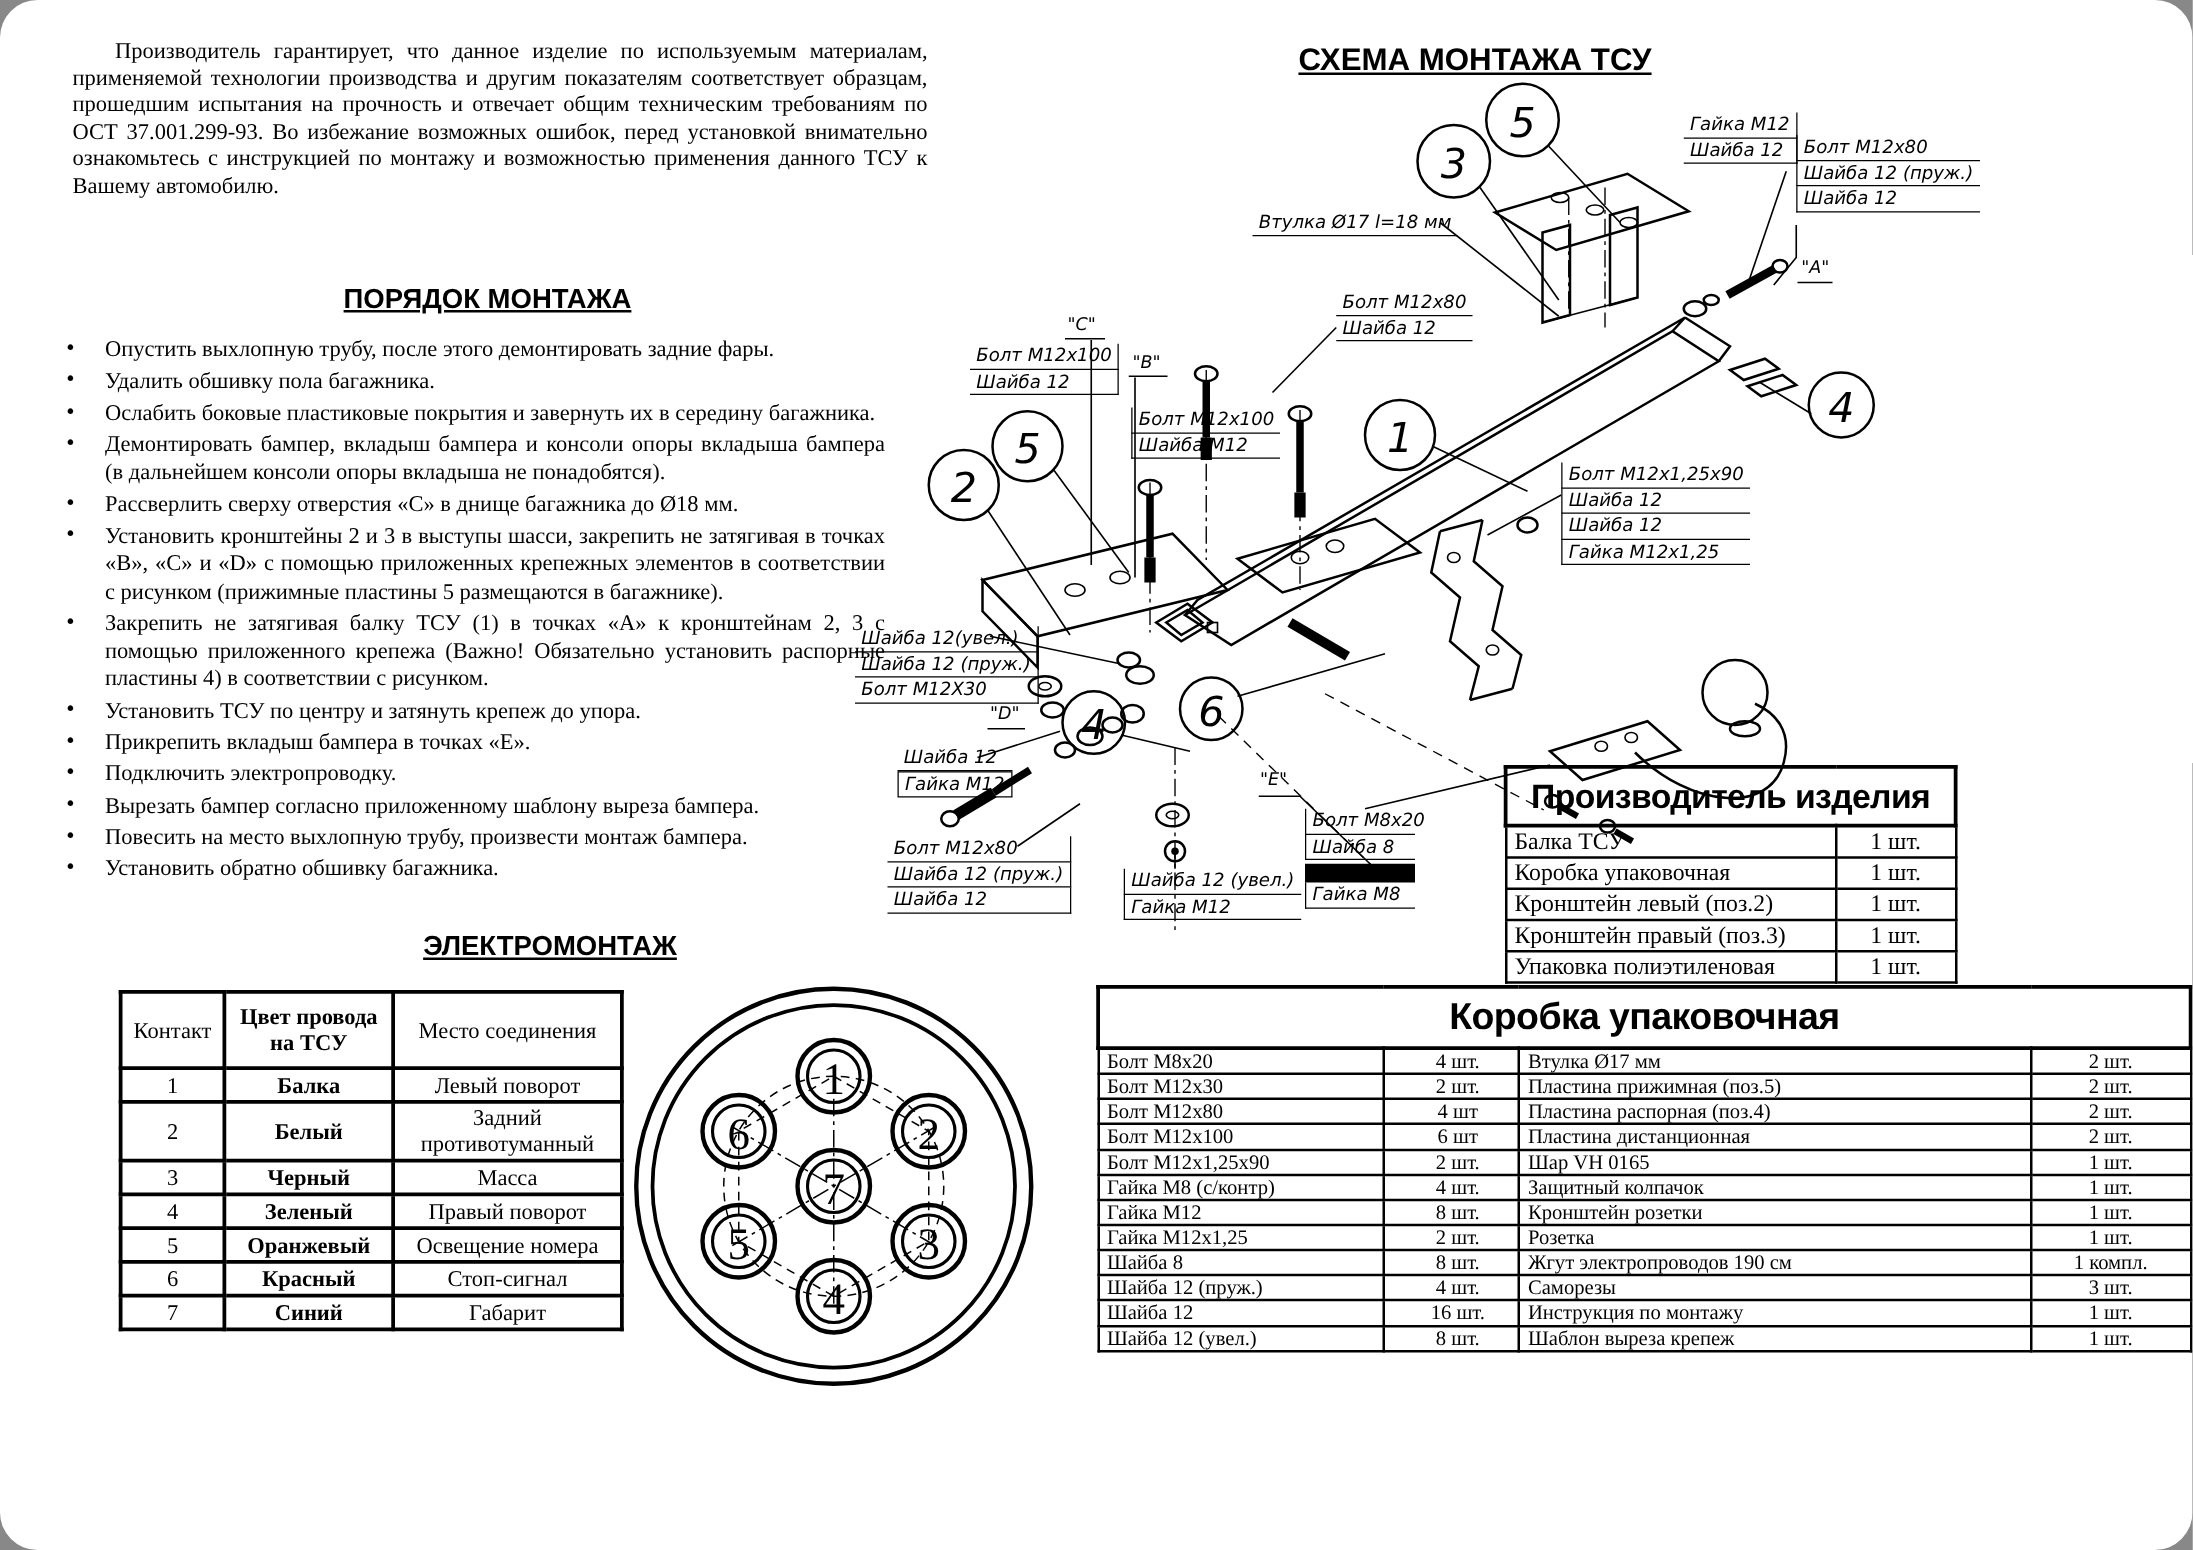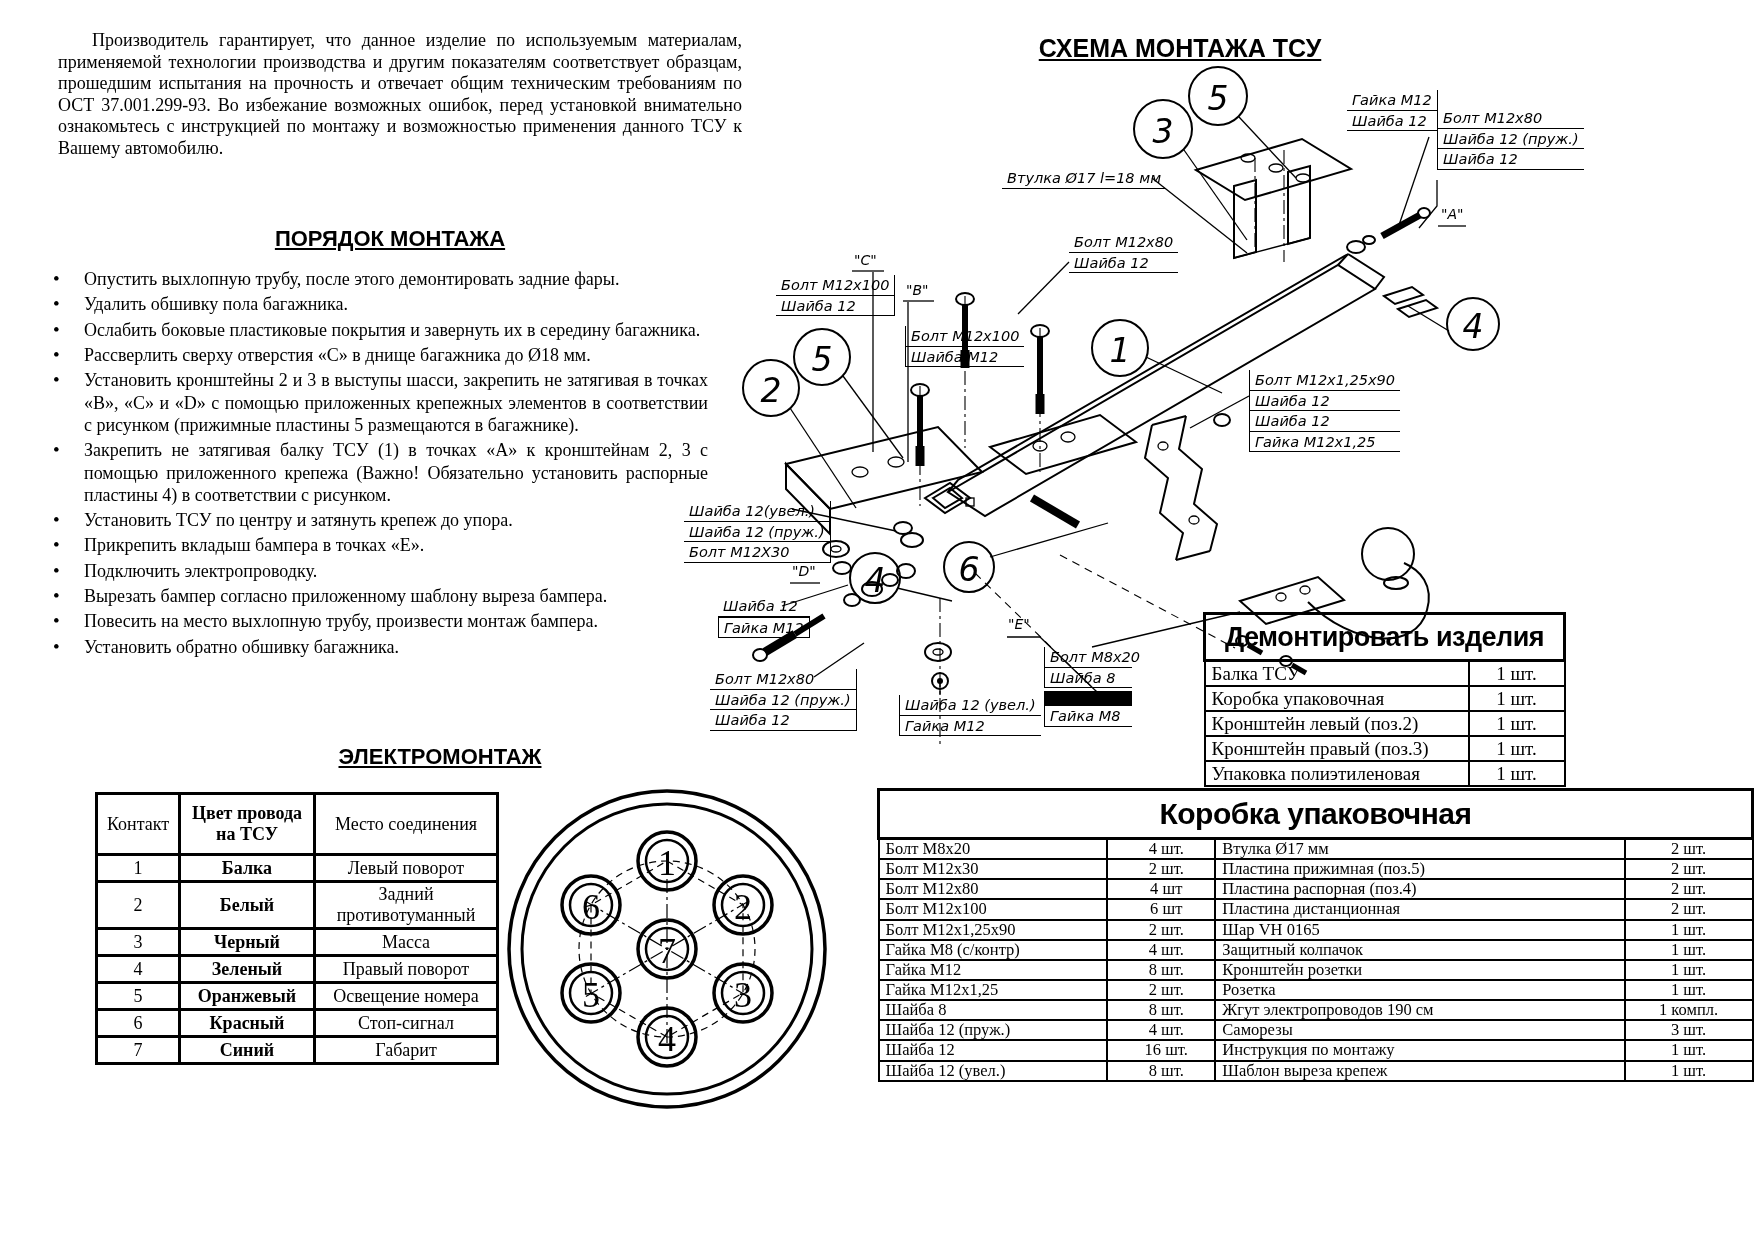--- a/index.html
+++ b/index.html
@@ -1,17 +1,17 @@
 <!DOCTYPE html>
 <html><head>
 <meta charset="utf-8">
 <style>
   html,body { margin:0; padding:0; background:#888; }
   .page { position:relative; width:1754px; height:1240px; background:#fff;
-          font-family:"Liberation Serif", serif; color:#000; overflow:hidden; margin:0 auto; }
+          font-family:"Liberation Serif", serif; color:#000; overflow:hidden; margin:0 auto;border-radius:30px; }
 
   
   .intro { position:absolute; left:58px; top:30px; width:684px; margin:0;
            font-size:18px; line-height:1.2; text-align:justify; text-indent:34px; }
   .sec-title { position:absolute; margin:0; font-family:"Liberation Sans", sans-serif;
                font-weight:bold; text-decoration:underline; text-align:center; }
   #montage-title { left:40px; top:226px; width:700px; font-size:22px; }
   #electro-title { left:140px; top:744px; width:600px; font-size:22px; }
   #schema-title  { left:1000px; top:34px; width:360px; font-size:25px; }
 
@@ -72,20 +72,21 @@
   <p class="intro">Производитель гарантирует, что данное изделие по используемым материалам, применяемой технологии производства и другим показателям соответствует образцам, прошедшим испытания на прочность и отвечает общим техническим требованиям по ОСТ 37.001.299-93. Во избежание возможных ошибок, перед установкой внимательно ознакомьтесь с инструкцией по монтажу и возможностью применения данного ТСУ к Вашему автомобилю.</p>
 
   <h2 class="sec-title" id="montage-title">ПОРЯДОК МОНТАЖА</h2>
   <h2 class="sec-title" id="schema-title">СХЕМА МОНТАЖА ТСУ</h2>
   <h2 class="sec-title" id="electro-title">ЭЛЕКТРОМОНТАЖ</h2>
 
   <ul class="bullets">
     <li>Опустить выхлопную трубу, после этого демонтировать задние фары.</li>
     <li>Удалить обшивку пола багажника.</li>
     <li>Ослабить боковые пластиковые покрытия и завернуть их в середину багажника.</li>
+    <li>Демонтировать бампер, вкладыш бампера и консоли опоры вкладыша бампера (в дальнейшем консоли опоры вкладыша не понадобятся).</li>
     <li>Рассверлить сверху отверстия «С» в днище багажника до Ø18 мм.</li>
     <li>Установить кронштейны 2 и 3 в выступы шасси, закрепить не затягивая в точках «В», «С» и «D» с помощью приложенных крепежных элементов в соответствии с рисунком (прижимные пластины 5 размещаются в багажнике).</li>
     <li>Закрепить не затягивая балку ТСУ (1) в точках «А» к кронштейнам 2, 3 с помощью приложенного крепежа (Важно! Обязательно установить распорные пластины 4) в соответствии с рисунком.</li>
     <li>Установить ТСУ по центру и затянуть крепеж до упора.</li>
     <li>Прикрепить вкладыш бампера в точках «Е».</li>
     <li>Подключить электропроводку.</li>
     <li>Вырезать бампер согласно приложенному шаблону выреза бампера.</li>
     <li>Повесить на место выхлопную трубу, произвести монтаж бампера.</li>
     <li>Установить обратно обшивку багажника.</li>
   </ul>
@@ -399,21 +400,21 @@
 
   <span class="marker" style="left:1441px; top:206px;">"А"</span>
   <span class="marker" style="left:906px;  top:282px;">"В"</span>
   <span class="marker" style="left:854px;  top:252px;">"С"</span>
   <span class="marker" style="left:792px;  top:563px;">"D"</span>
   <span class="marker" style="left:1008px; top:616px;">"Е"</span>
 
   <table class="kit">
     <tbody>
         <tr>
-      <th colspan="2">Демонтировать изделия</th>
+      <th colspan="2">Производитель изделия</th>
     </tr>
     <tr>
       <td class="item">Балка ТСУ</td>
       <td class="qty">1 шт.</td>
     </tr>
     <tr>
       <td class="item">Коробка упаковочная</td>
       <td class="qty">1 шт.</td>
     </tr>
     <tr>

